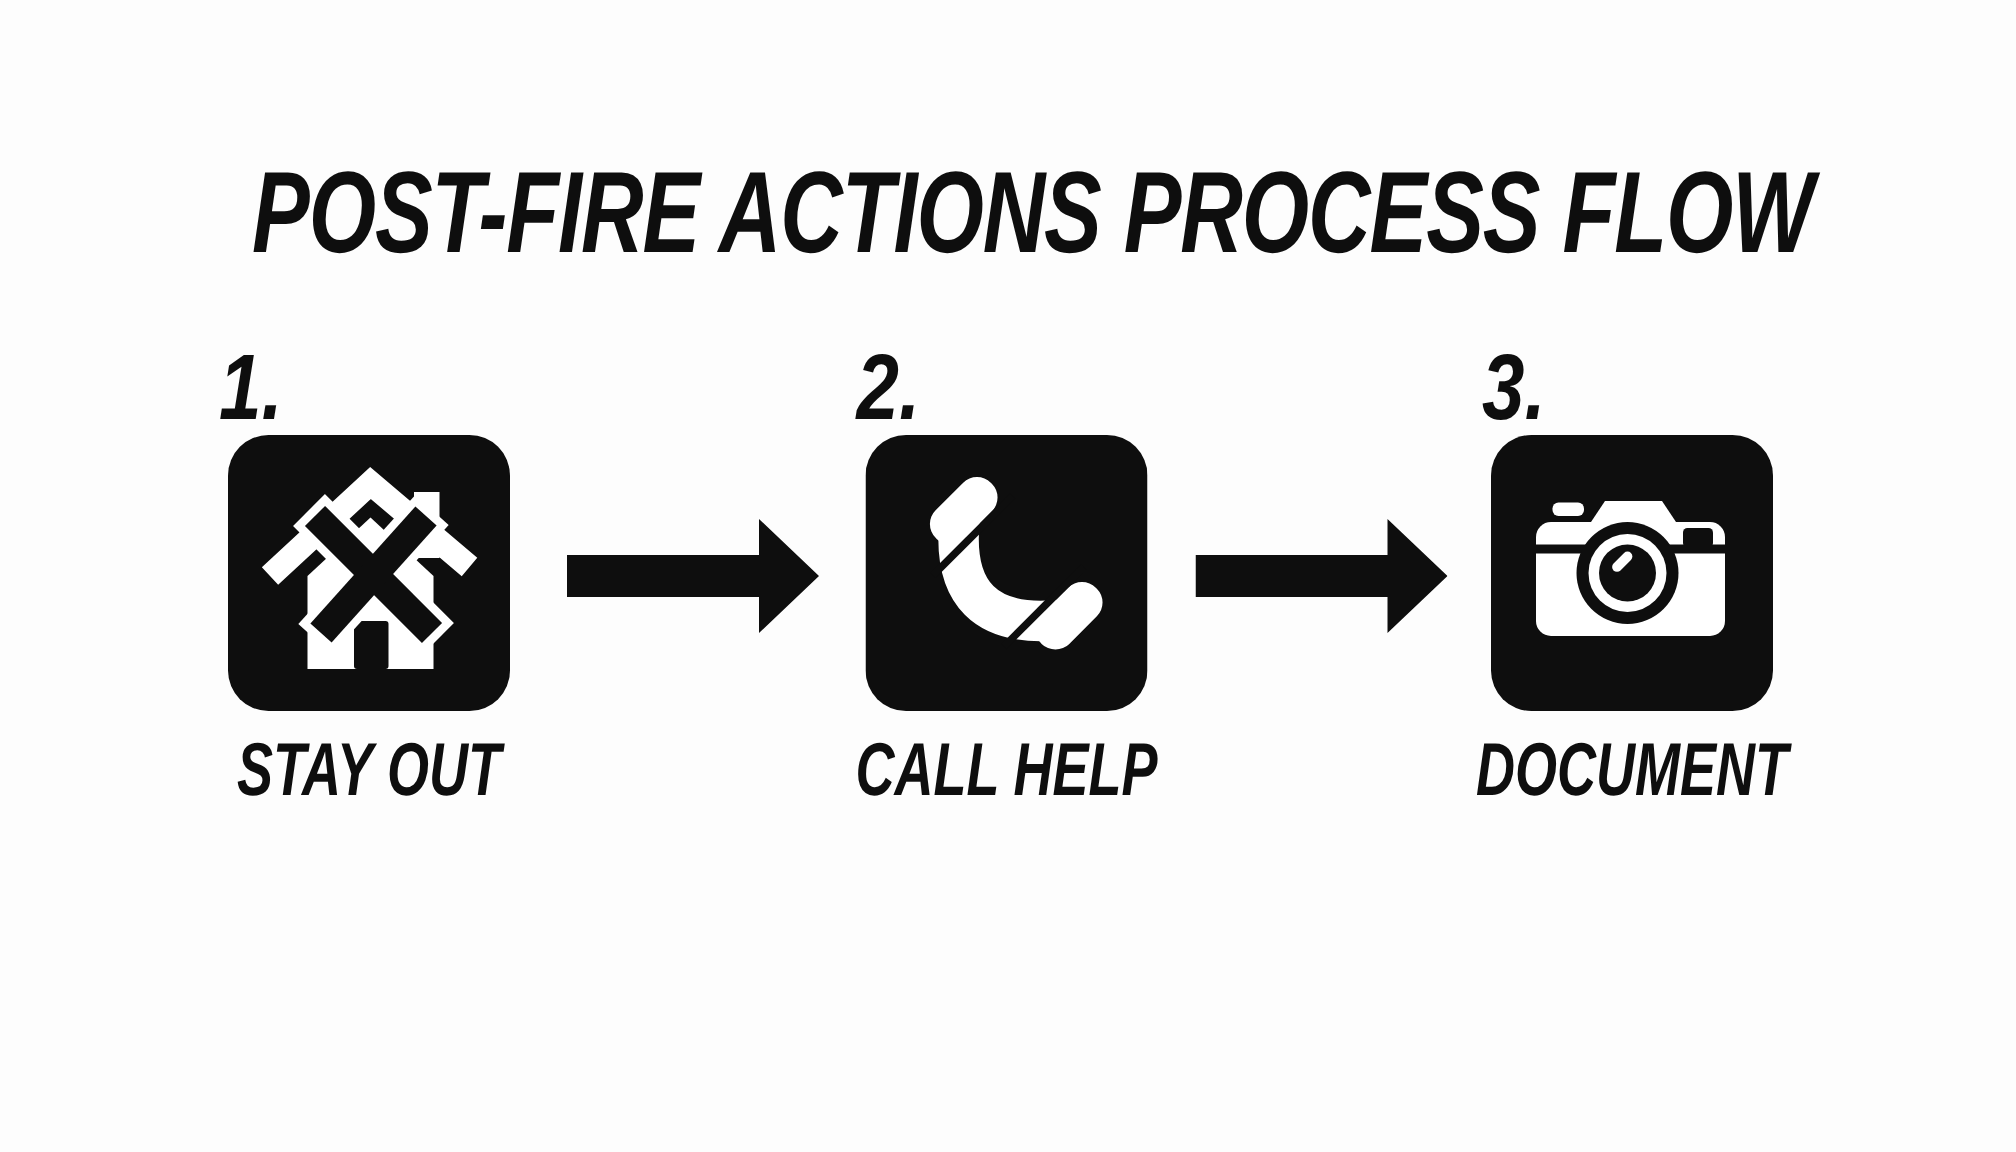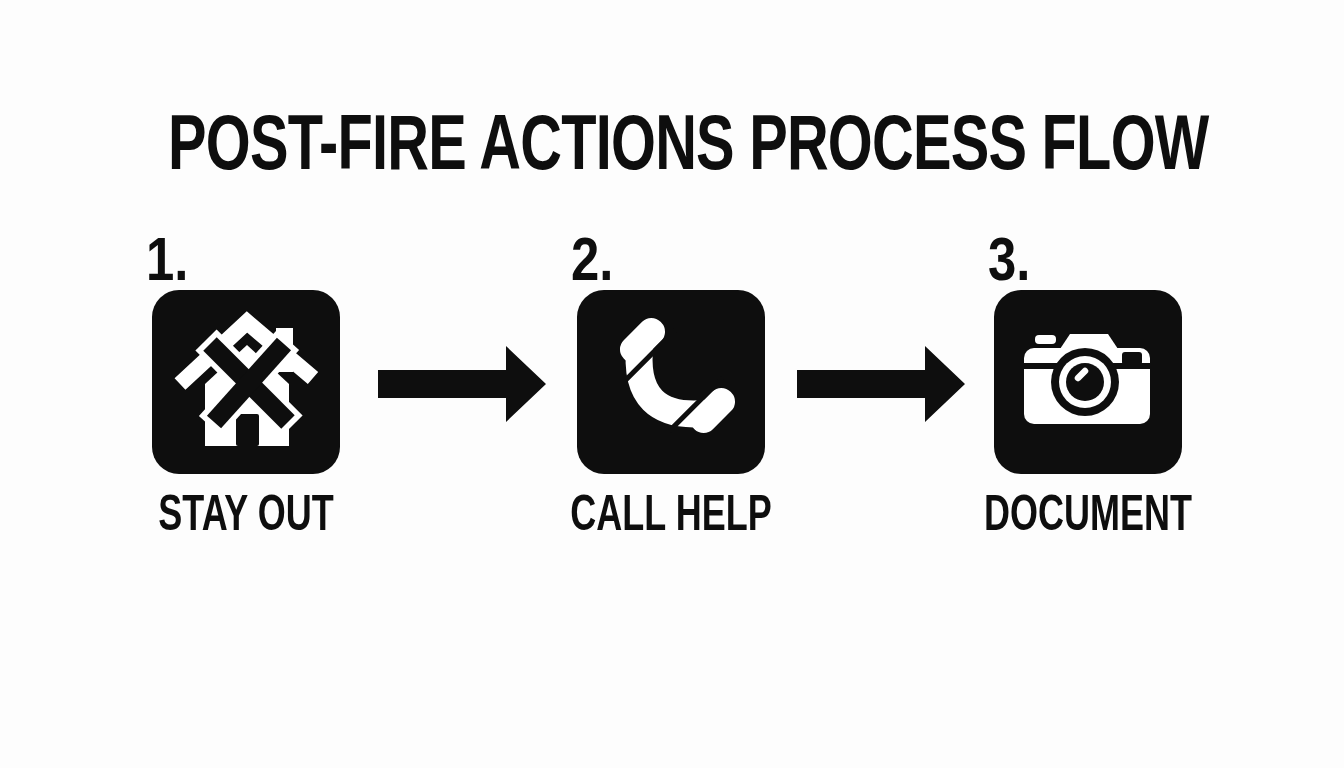--- a/index.html
+++ b/index.html
@@ -12,20 +12,21 @@
   body {
     background: var(--bg);
     font-family: "Liberation Sans", sans-serif;
     color: var(--fg);
   }
   .stage {
     position: relative;
     width: 1344px;
     height: 639px;
     background: var(--bg);
+    font-style: italic;
   }
   .title {
     position: absolute;
     top: 104px;
     left: 0;
     width: 100%;
     text-align: center;
     font-size: 77px;
     font-weight: 700;
     line-height: 1;

